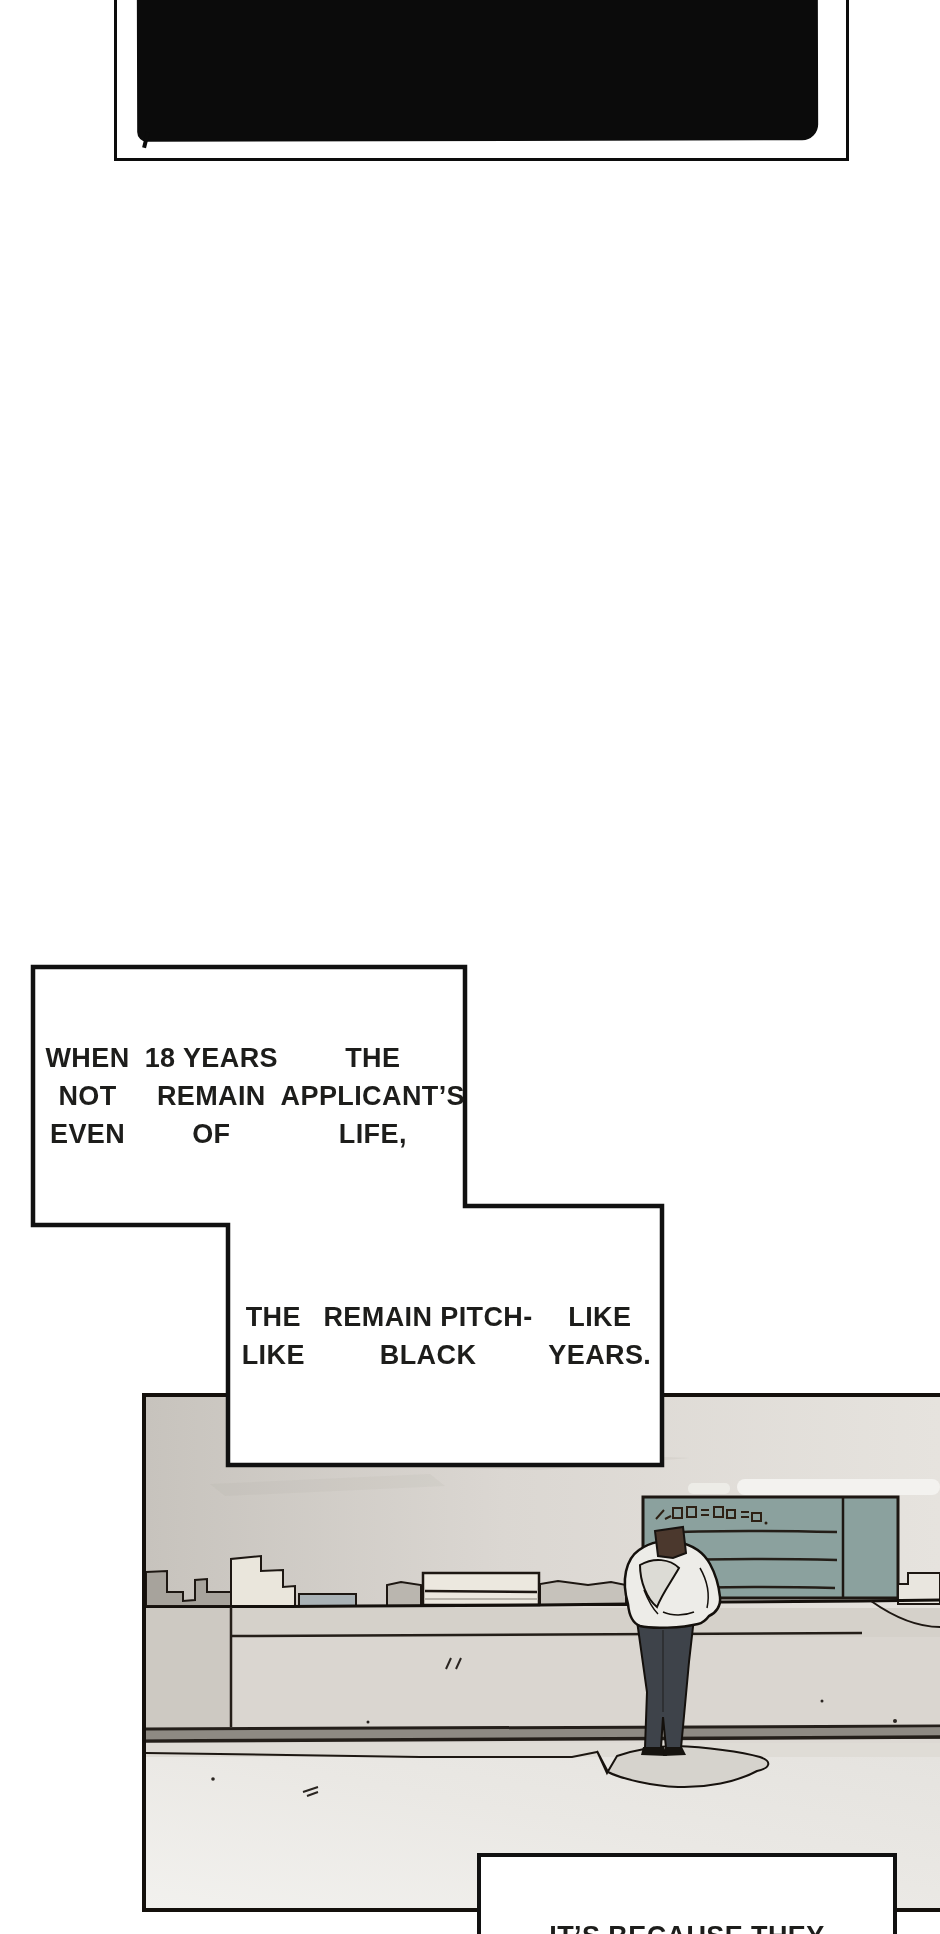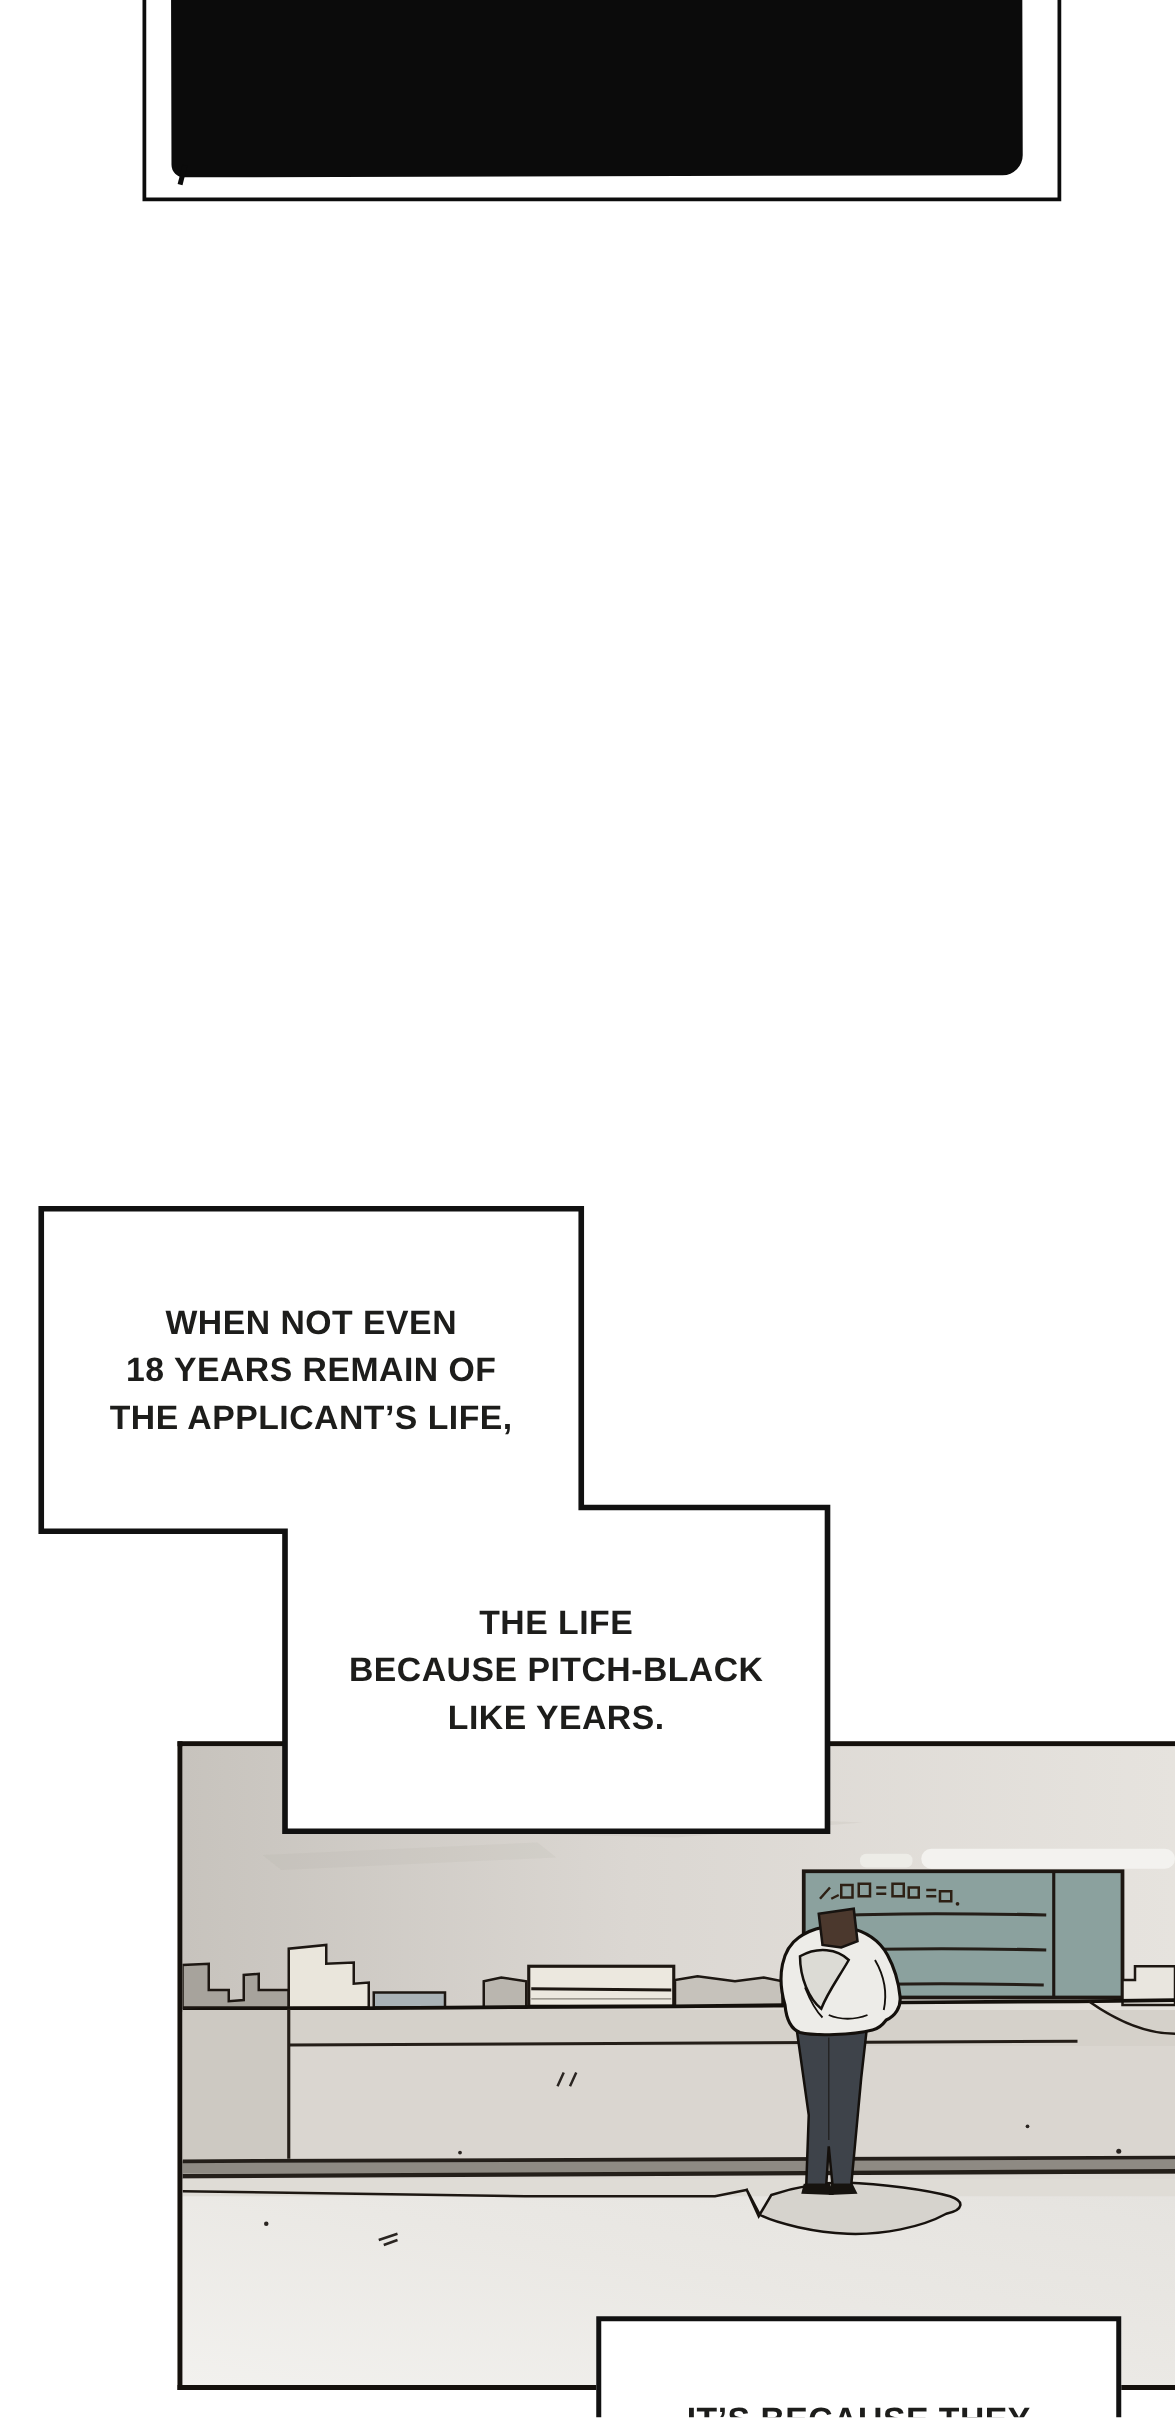--- a/index.html
+++ b/index.html
@@ -10,21 +10,21 @@
   #photo-frame{left:114px;top:-26px;width:729px;height:181px;border:3px solid #0c0c0c;background:#ffffff;}
   #black-photo{left:137px;top:-26px;width:681px;height:167px;background:#0b0b0b;
                border-radius:0 0 16px 10px;transform:rotate(-0.15deg);}
   #photo-tail{left:144px;top:132px;width:4px;height:16px;background:#0b0b0b;transform:rotate(14deg);}
   
   #panel{left:142px;top:1393px;width:798px;height:519px;box-sizing:border-box;
          border:4px solid #14100c;border-right:none;background:#ddd9d4;}
   #panel svg{position:absolute;left:0;top:0;width:794px;height:511px;display:block;}
   
   #bubble-union{left:29px;top:962px;width:639px;height:509px;}
-  .bubble-text{position:absolute;display:flex;flex-direction:column;justify-content:center;align-items:center;
+  .bubble-text{position:absolute;display:flex;flex-direction:row;justify-content:center;align-items:center;
                text-align:center;color:#1d1d1b;font-weight:700;font-size:27px;line-height:38px;letter-spacing:.4px;}
   #bubble1-text{left:33px;top:967px;width:432px;height:258px;}
   #bubble2-text{left:228px;top:1206px;width:434px;height:259px;}
   
   #bubble3{left:477px;top:1853px;width:420px;height:120px;box-sizing:border-box;
            border:4px solid #111111;background:#ffffff;}
   #bubble3-text{left:477px;top:1917px;width:420px;text-align:center;color:#1d1d1b;
                 font-weight:700;font-size:27px;line-height:38px;letter-spacing:.4px;}
 </style>
 </head>
@@ -134,21 +134,21 @@
 
   <svg class="abs" id="bubble-union" viewBox="29 962 639 509">
     <polygon points="33,967 465,967 465,1206 662,1206 662,1465 228,1465 228,1225 33,1225" fill="#ffffff" stroke="#111111" stroke-width="4.5"></polygon>
   </svg>
   <div class="abs bubble-text" id="bubble1-text">
     <span>WHEN NOT EVEN</span>
     <span>18 YEARS REMAIN OF</span>
     <span>THE APPLICANT’S LIFE,</span>
   </div>
   <div class="abs bubble-text" id="bubble2-text">
-    <span>THE LIFE</span>
-    <span>BECAUSE PITCH-BLACK</span>
+    <span>THE LIKE</span>
+    <span>REMAIN PITCH-BLACK</span>
     <span>LIKE YEARS.</span>
   </div>
 
   <div class="abs" id="bubble3"></div>
   <div class="abs" id="bubble3-text">IT’S BECAUSE THEY</div>
 
 </div>
 
 </body></html>

